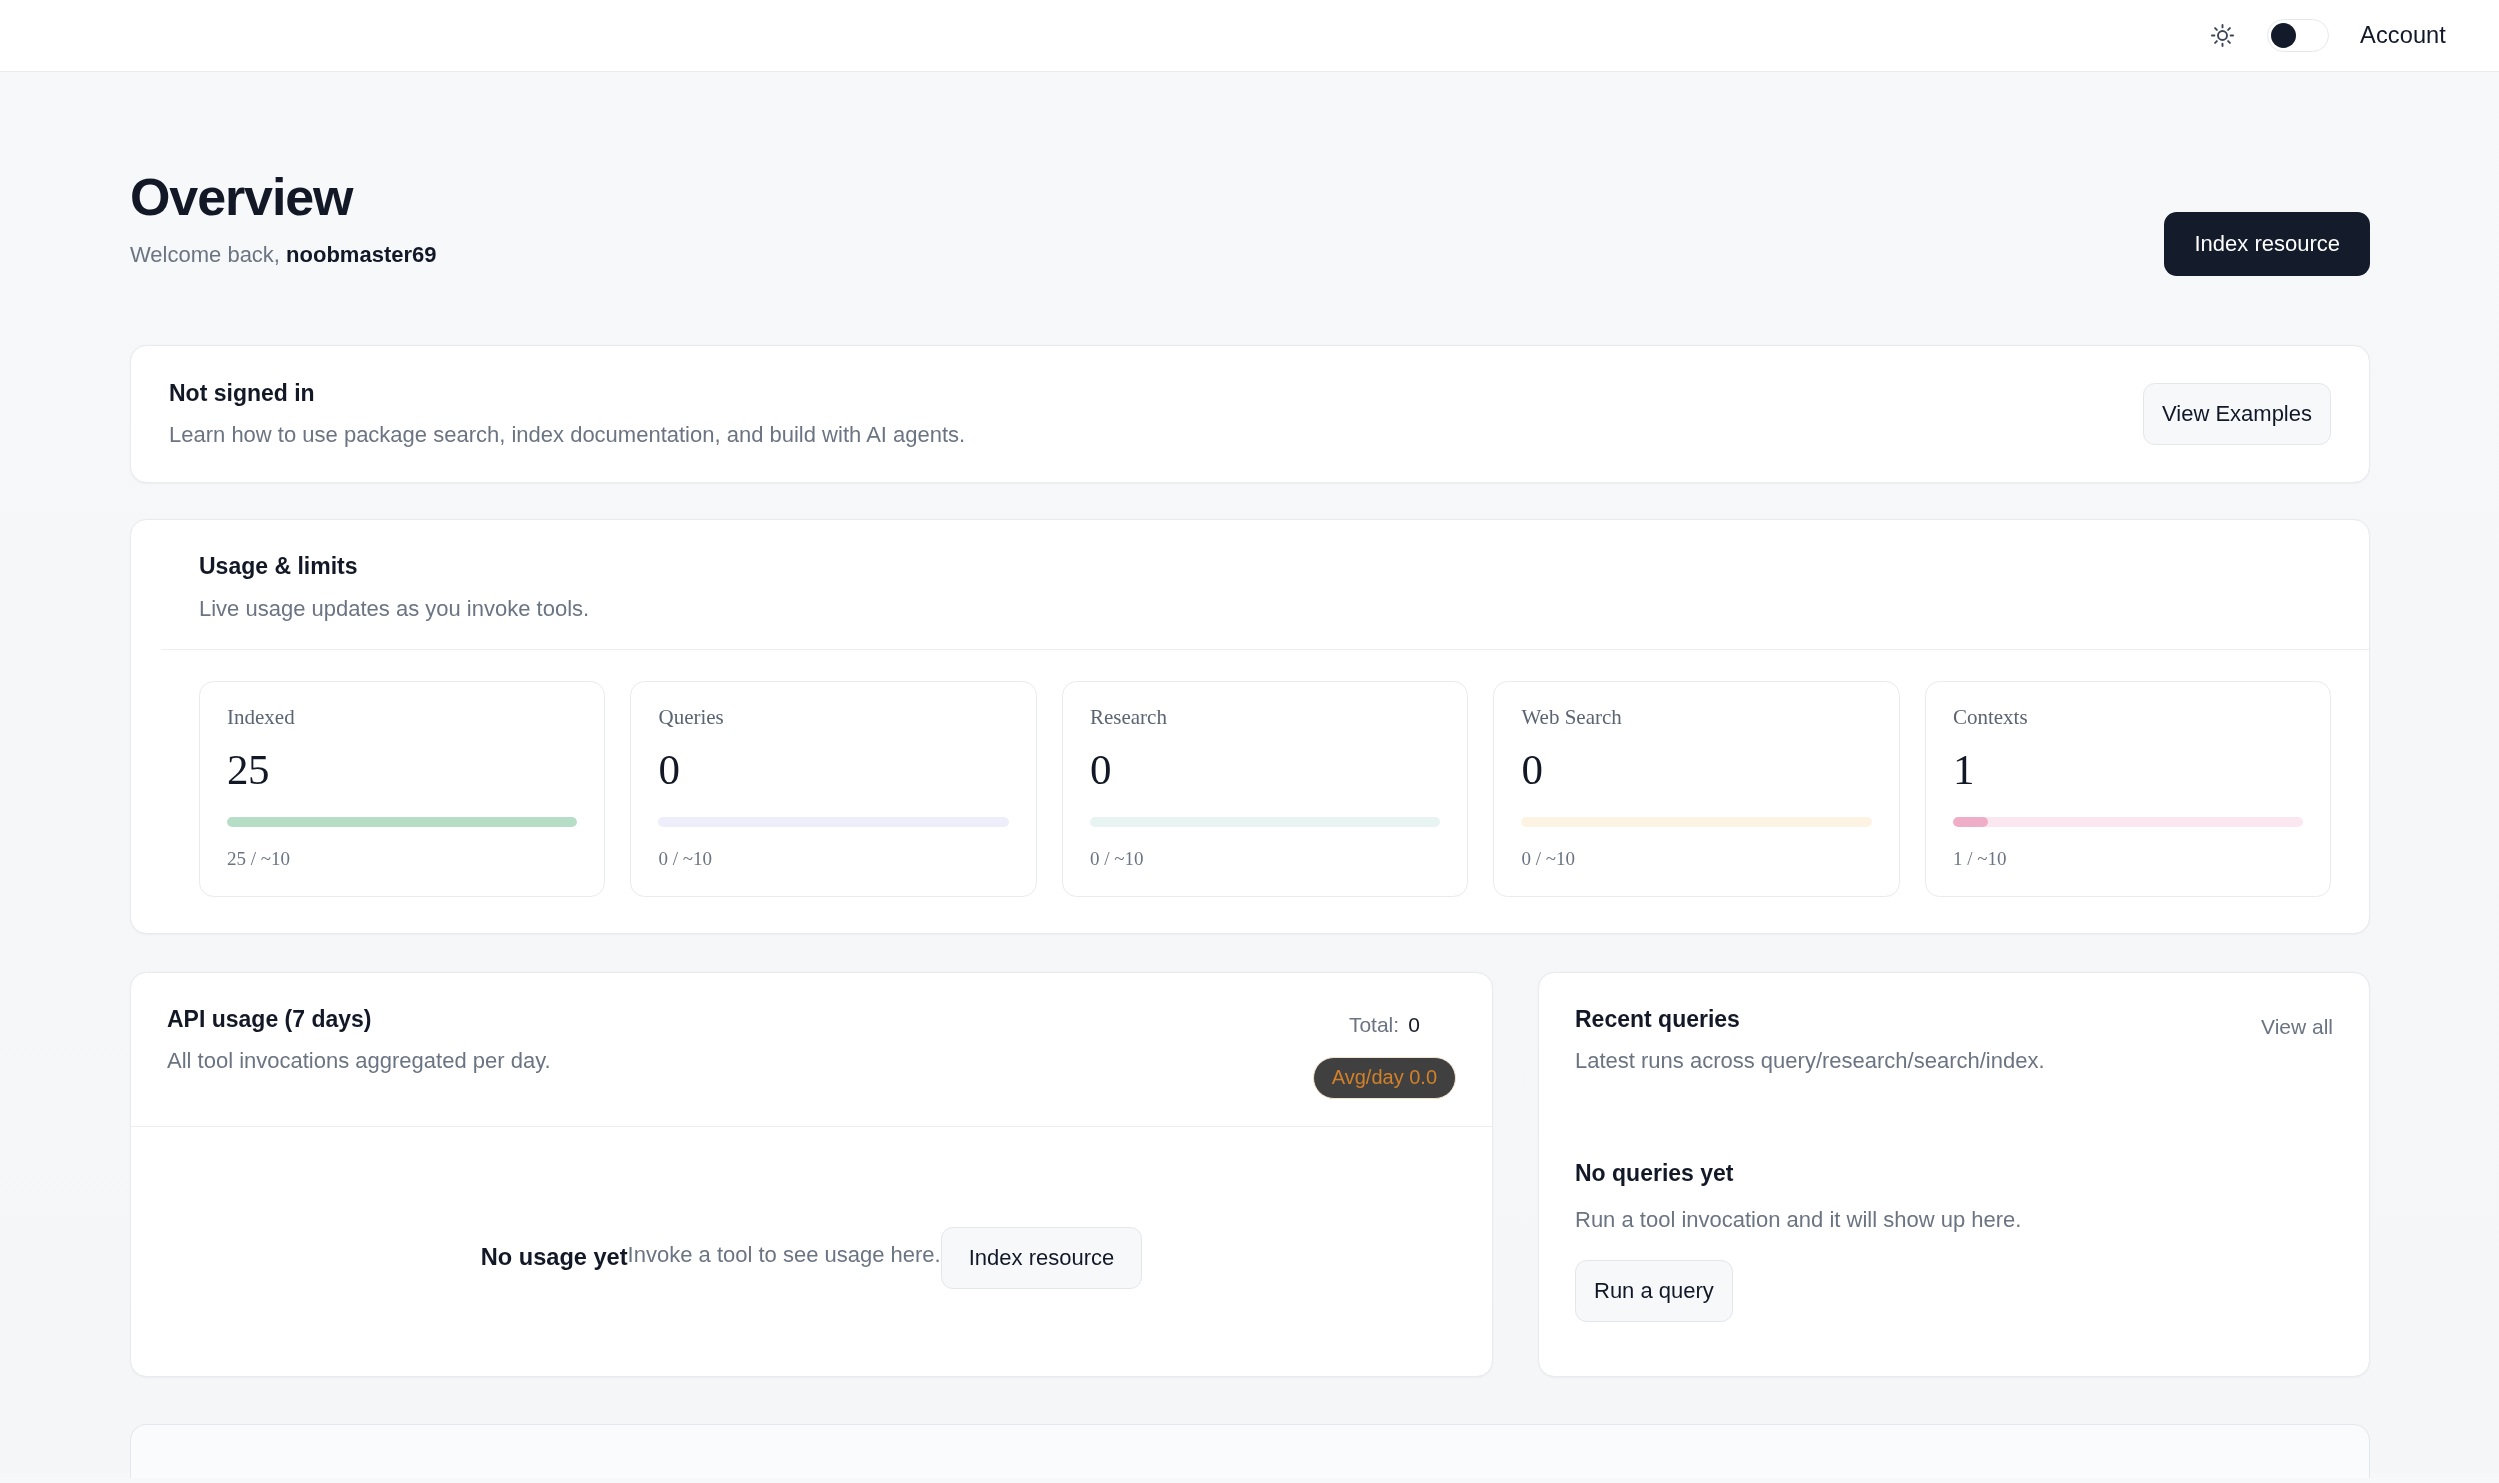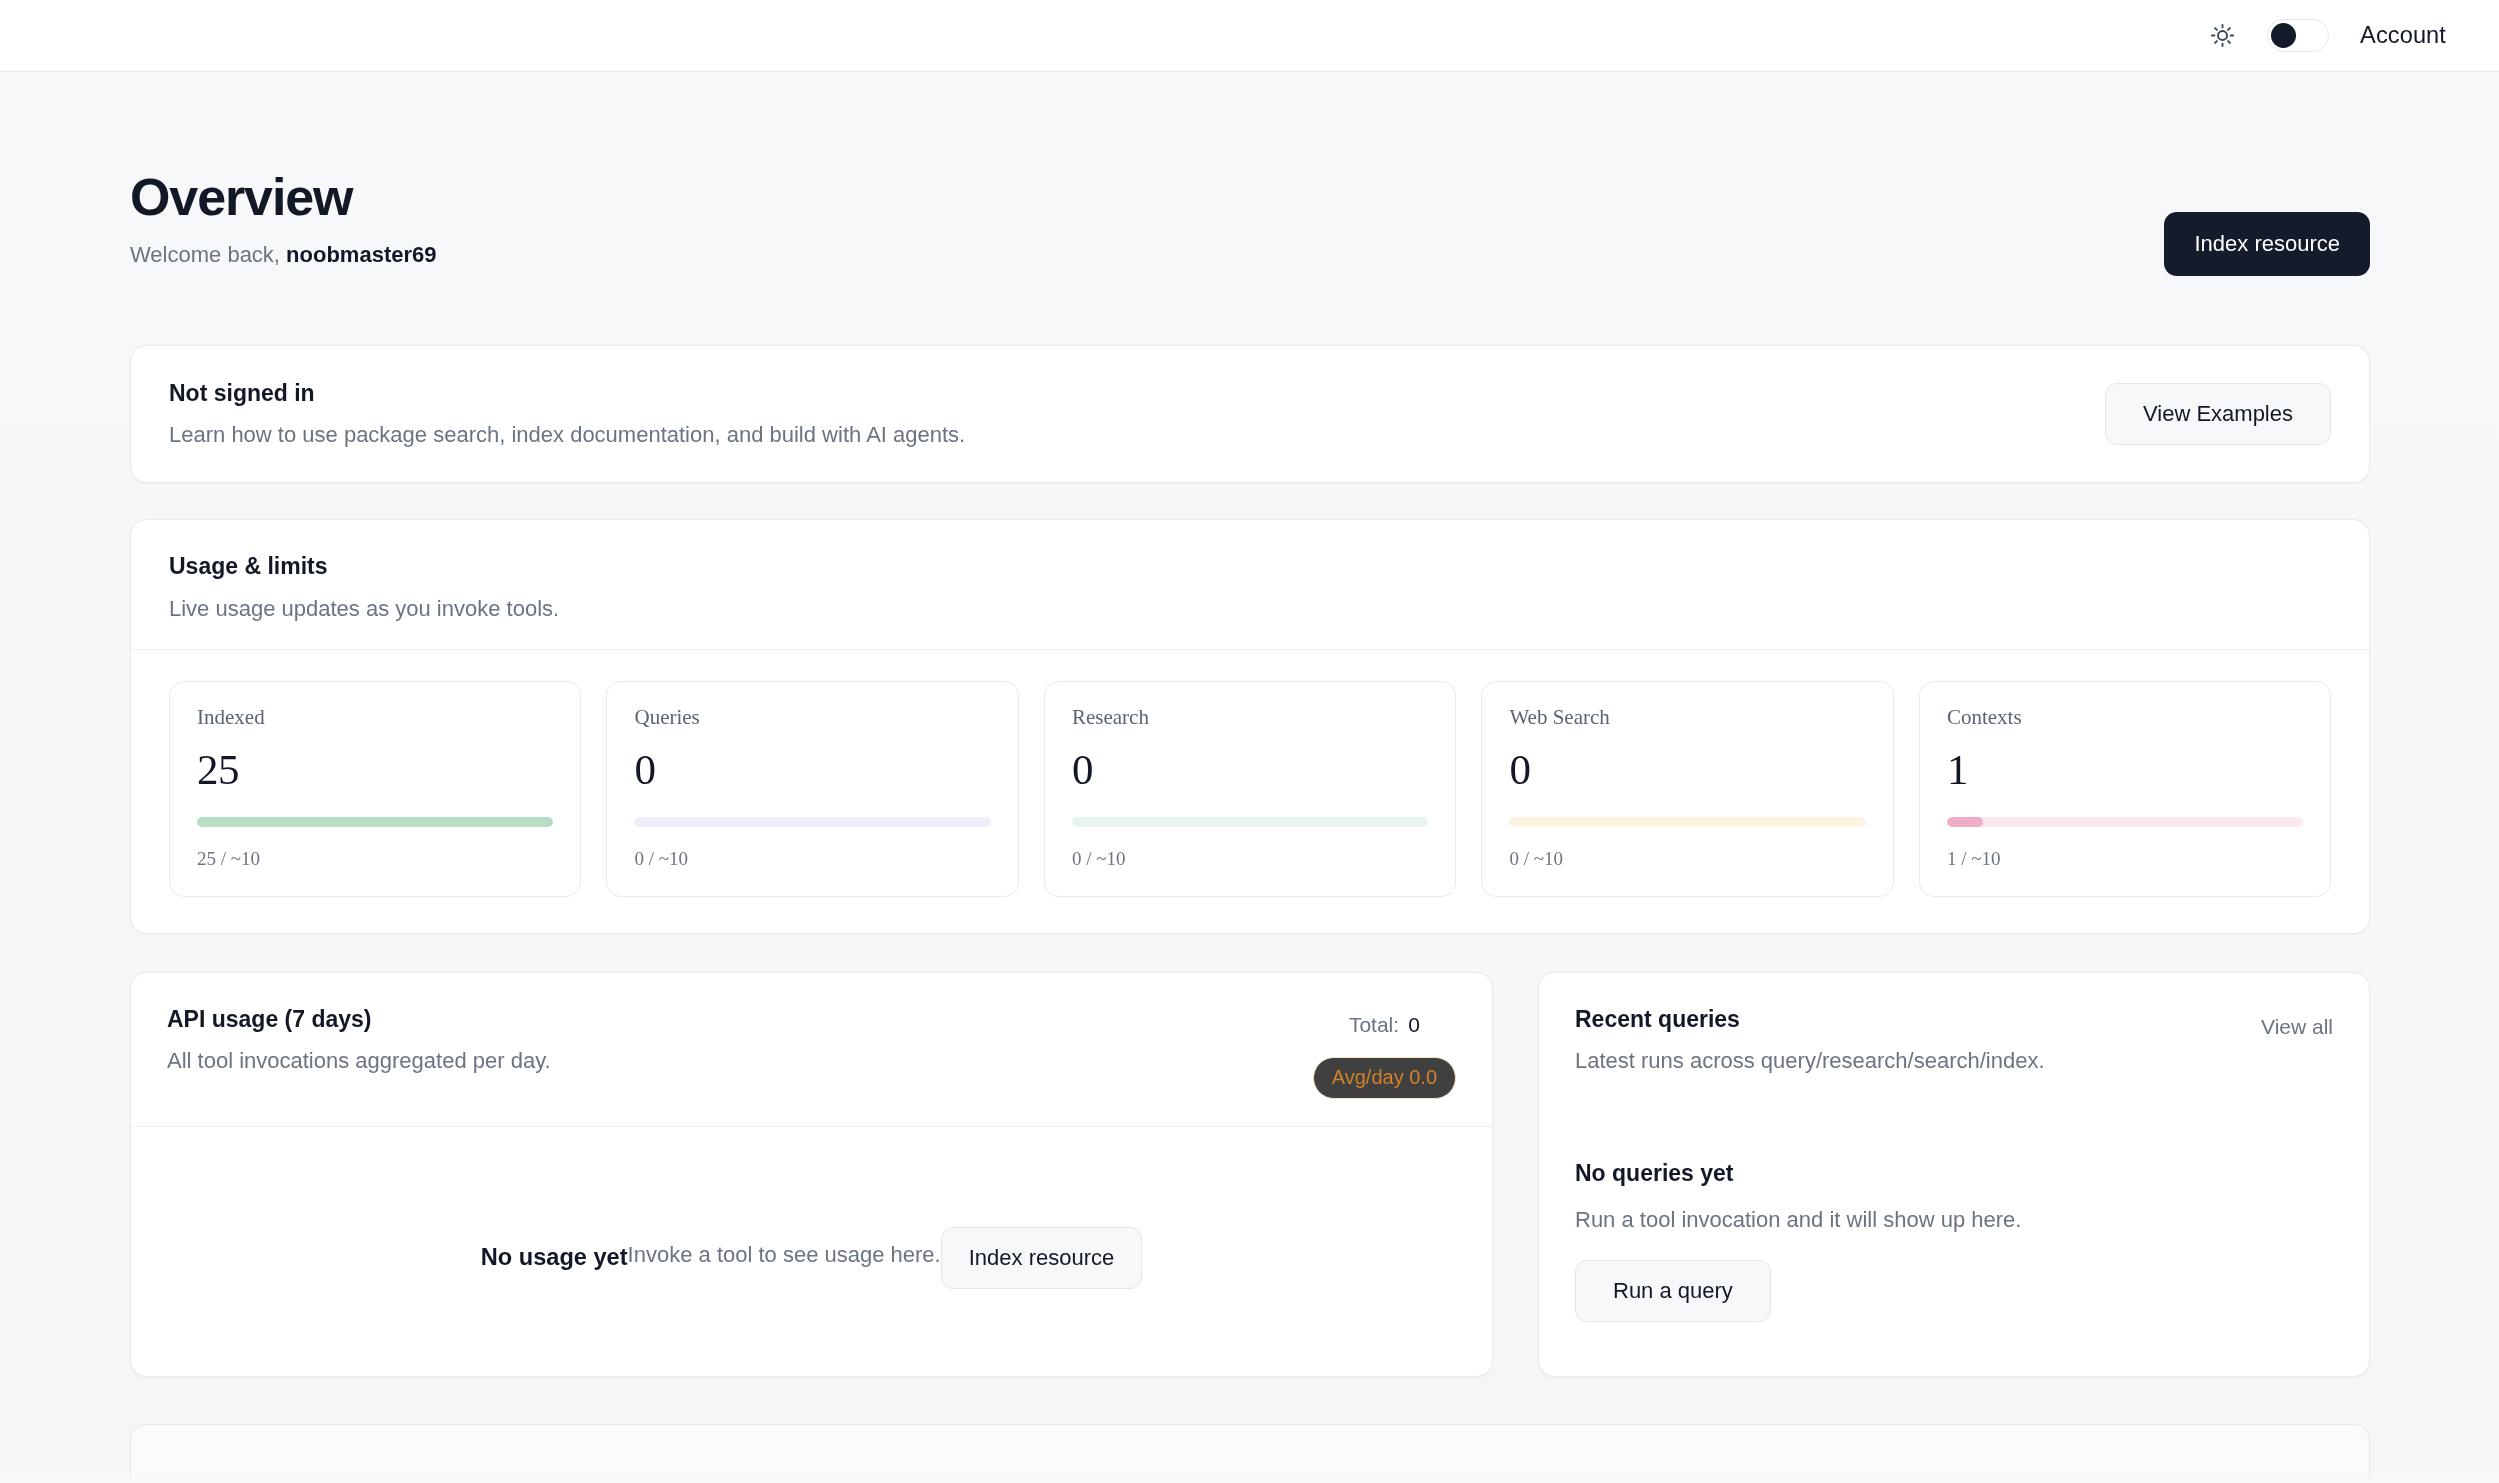--- a/index.html
+++ b/index.html
@@ -107,26 +107,26 @@
   .card-title { font-size: 23px; font-weight: bold; color: #121826; }
   .card-desc  { font-size: 22px; color: #6b7482; margin-top: 15.4px; }
 
   .btn-light {
     background: #f7f8fa;
     color: #111827;
     border: 0.9px solid #e3e6ea;
     border-radius: 11.8px;
     font-size: 22px;
     font-family: inherit;
-    padding: 17px 37px;
+    padding: 17px 18px;
     cursor: pointer;
   }
 
   
-  .usage-card { margin-top: 36px; }
+  .usage-card { margin-top: 36px; padding-left: 30px; }
   .usage-head { padding: 33px 38px 27px; border-bottom: 0.9px solid #eceef1; }
   .stats-row  { display: flex; gap: 25.4px; padding: 31px 38px 36px; }
 
   .stat {
     flex: 1;
     border: 0.9px solid #e8eaee;
     border-radius: 14.5px;
     padding: 23.6px 27px 25.4px;
     background: #fff;
     font-family: Liberation Serif, serif;

